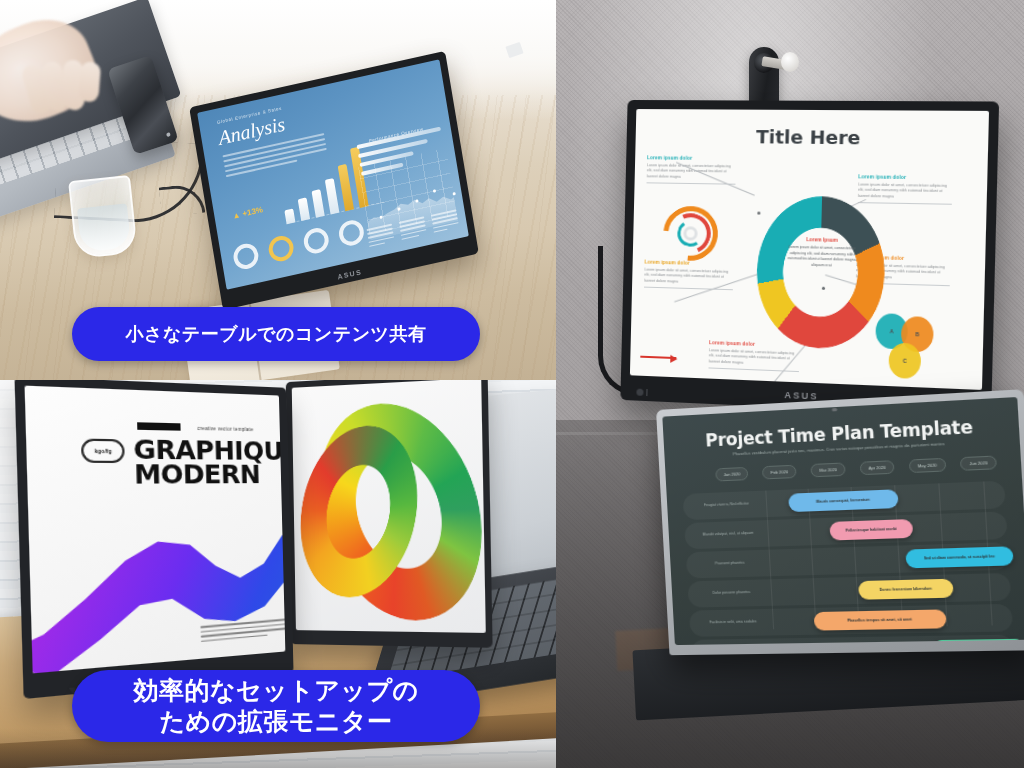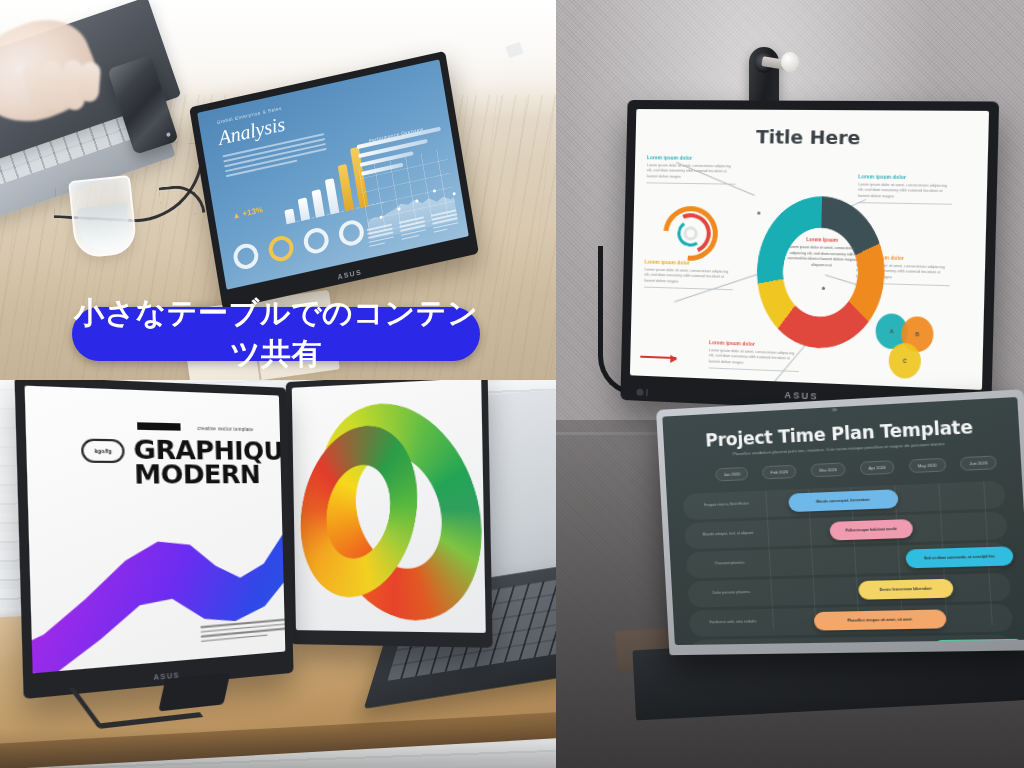--- a/index.html
+++ b/index.html
@@ -456,21 +456,21 @@
 
   
   .pill{
     position:absolute; display:flex; align-items:center; justify-content:center;
     text-align:center; color:#ffffff; font-weight:700;
     border-radius:999px; letter-spacing:.5px;
     font-family:"DejaVu Sans","Liberation Sans",sans-serif;
     box-shadow:0 3px 10px rgba(0,0,0,.28);
     white-space:pre-line;
   }
-  #pill-1{ left:72px;  top:307px; width:408px; height:54px; font-size:30px; }
+  #pill-1{ left:72px;  top:307px; width:408px; height:54px; font-size:18px; }
   #pill-2{ left:72px;  top:670px; width:408px; height:72px; font-size:25px; line-height:1.26; }
   #pill-3{ left:584px; top:670px; width:408px; height:72px; font-size:25px; line-height:1.26; }
 </style>
 </head>
 <body>
 
 <div id="collage">
 
   <div class="panel" id="panel-desk">
     <div class="desk-bg"></div>
@@ -762,14 +762,16 @@
               <span class="pt-bar" style="left:232px; width:84px; background:#52c79a">Mauris pellentesque posuere pharetra</span>
             </div>
 
           </div>
         </div>
       </div>
     </div>
   </div>
 
   <div class="pill" id="pill-1" style="background: rgb(43, 40, 232);">小さなテーブルでのコンテンツ共有</div>
+  <div class="pill" id="pill-2" style="background: rgb(43, 40, 232);">効率的なセットアップの
+ための拡張モニター</div>
 
 </div>
 
 </body></html>

